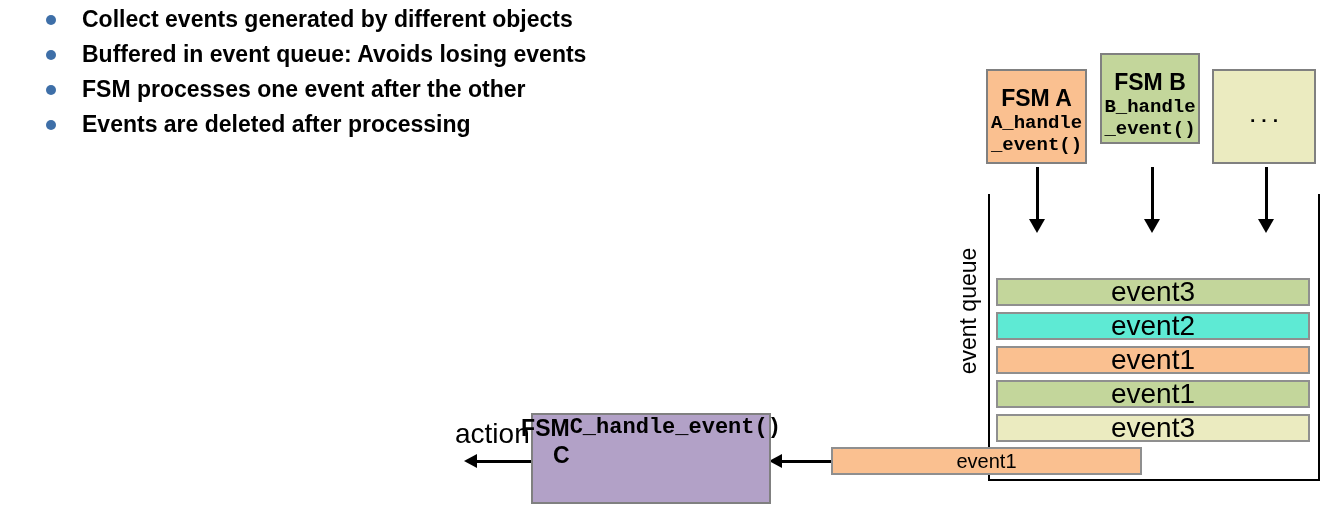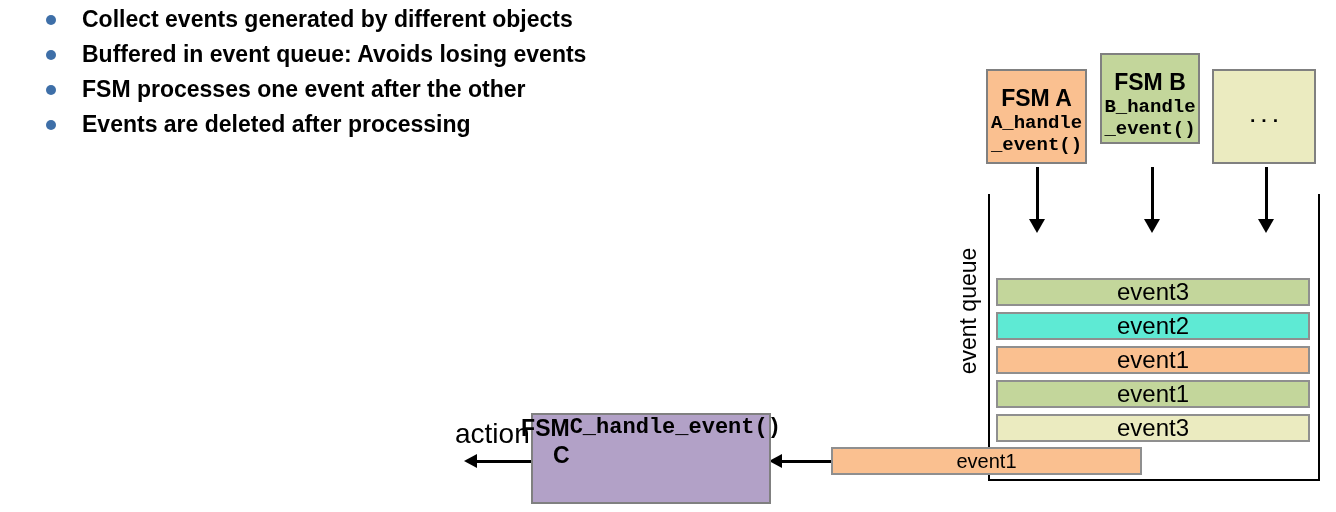--- a/index.html
+++ b/index.html
@@ -32,21 +32,21 @@
     border-left:8px solid transparent;border-right:8px solid transparent;
     border-top:14px solid #000;}
   #arrow-a{left:1029px;} #arrow-b{left:1144px;} #arrow-other{left:1258px;}
 
   
   .queue-frame{position:absolute;left:988px;top:194px;width:332px;height:287px;
     box-sizing:border-box;border:2px solid #000;border-top:none;background:transparent;}
   .queue-label{position:absolute;left:898px;top:298px;width:140px;height:26px;
     transform:rotate(-90deg);font-size:23px;line-height:26px;text-align:center;}
   .qrow{position:absolute;left:996px;width:314px;height:28px;box-sizing:border-box;
-    border:2px solid #8F8F8F;font-size:24px;line-height:24px;text-align:center;z-index:2;}
+    border:2px solid #8F8F8F;font-size:28px;line-height:24px;text-align:center;z-index:2;}
   #qrow-0{top:278px;} #qrow-1{top:312px;} #qrow-2{top:346px;}
   #qrow-3{top:380px;} #qrow-4{top:414px;}
 
   
   .dequeued{position:absolute;left:831px;top:447px;width:311px;height:28px;
     box-sizing:border-box;border:2px solid #8F8F8F;font-size:20px;line-height:24px;
     text-align:center;z-index:3;}
 
   
   .harrow .shaft{position:absolute;height:3px;background:#000;}

